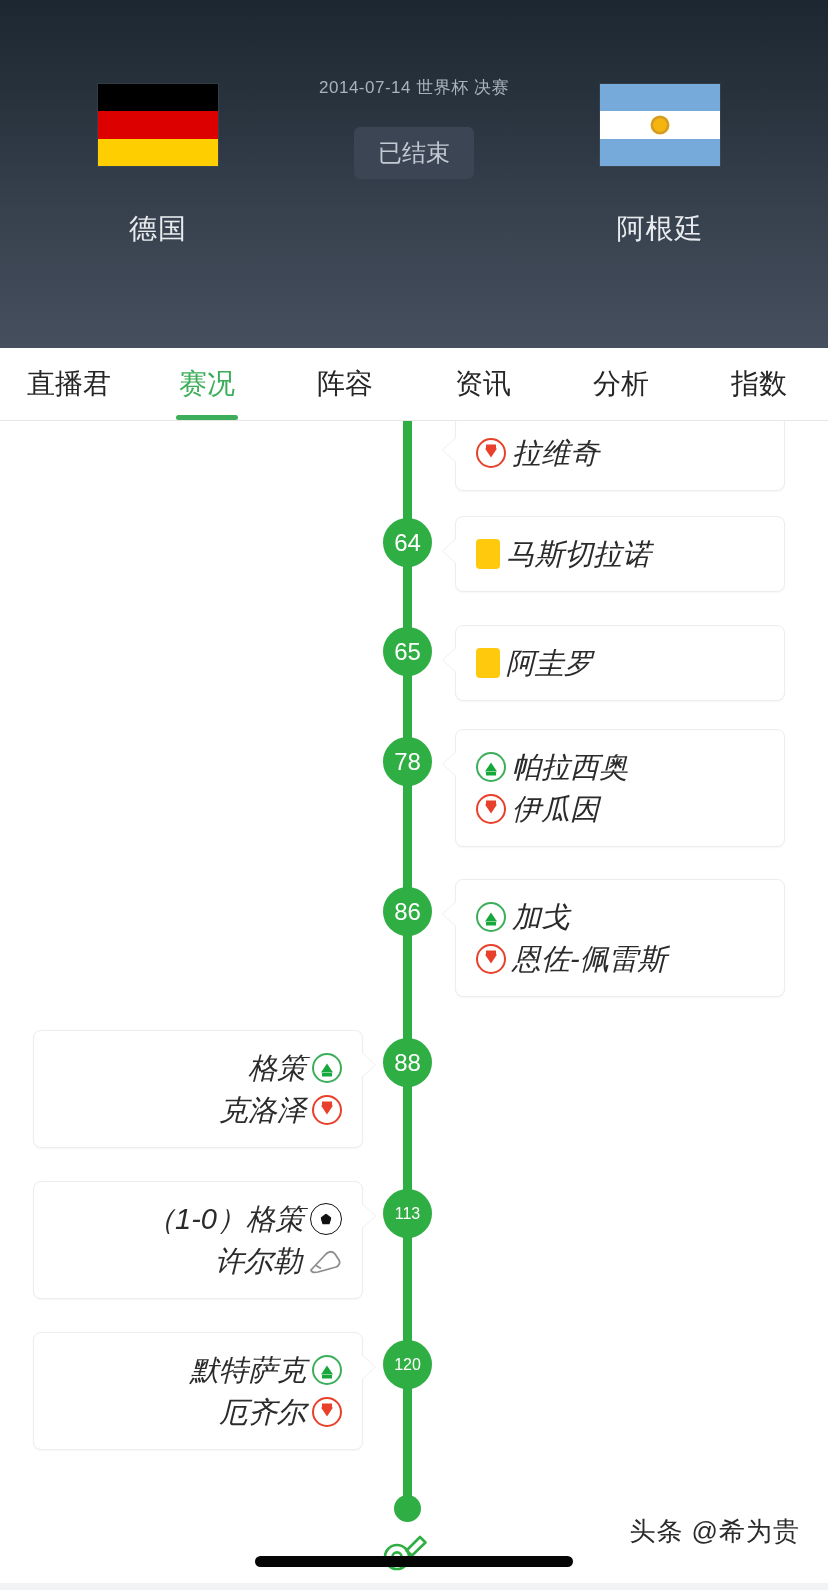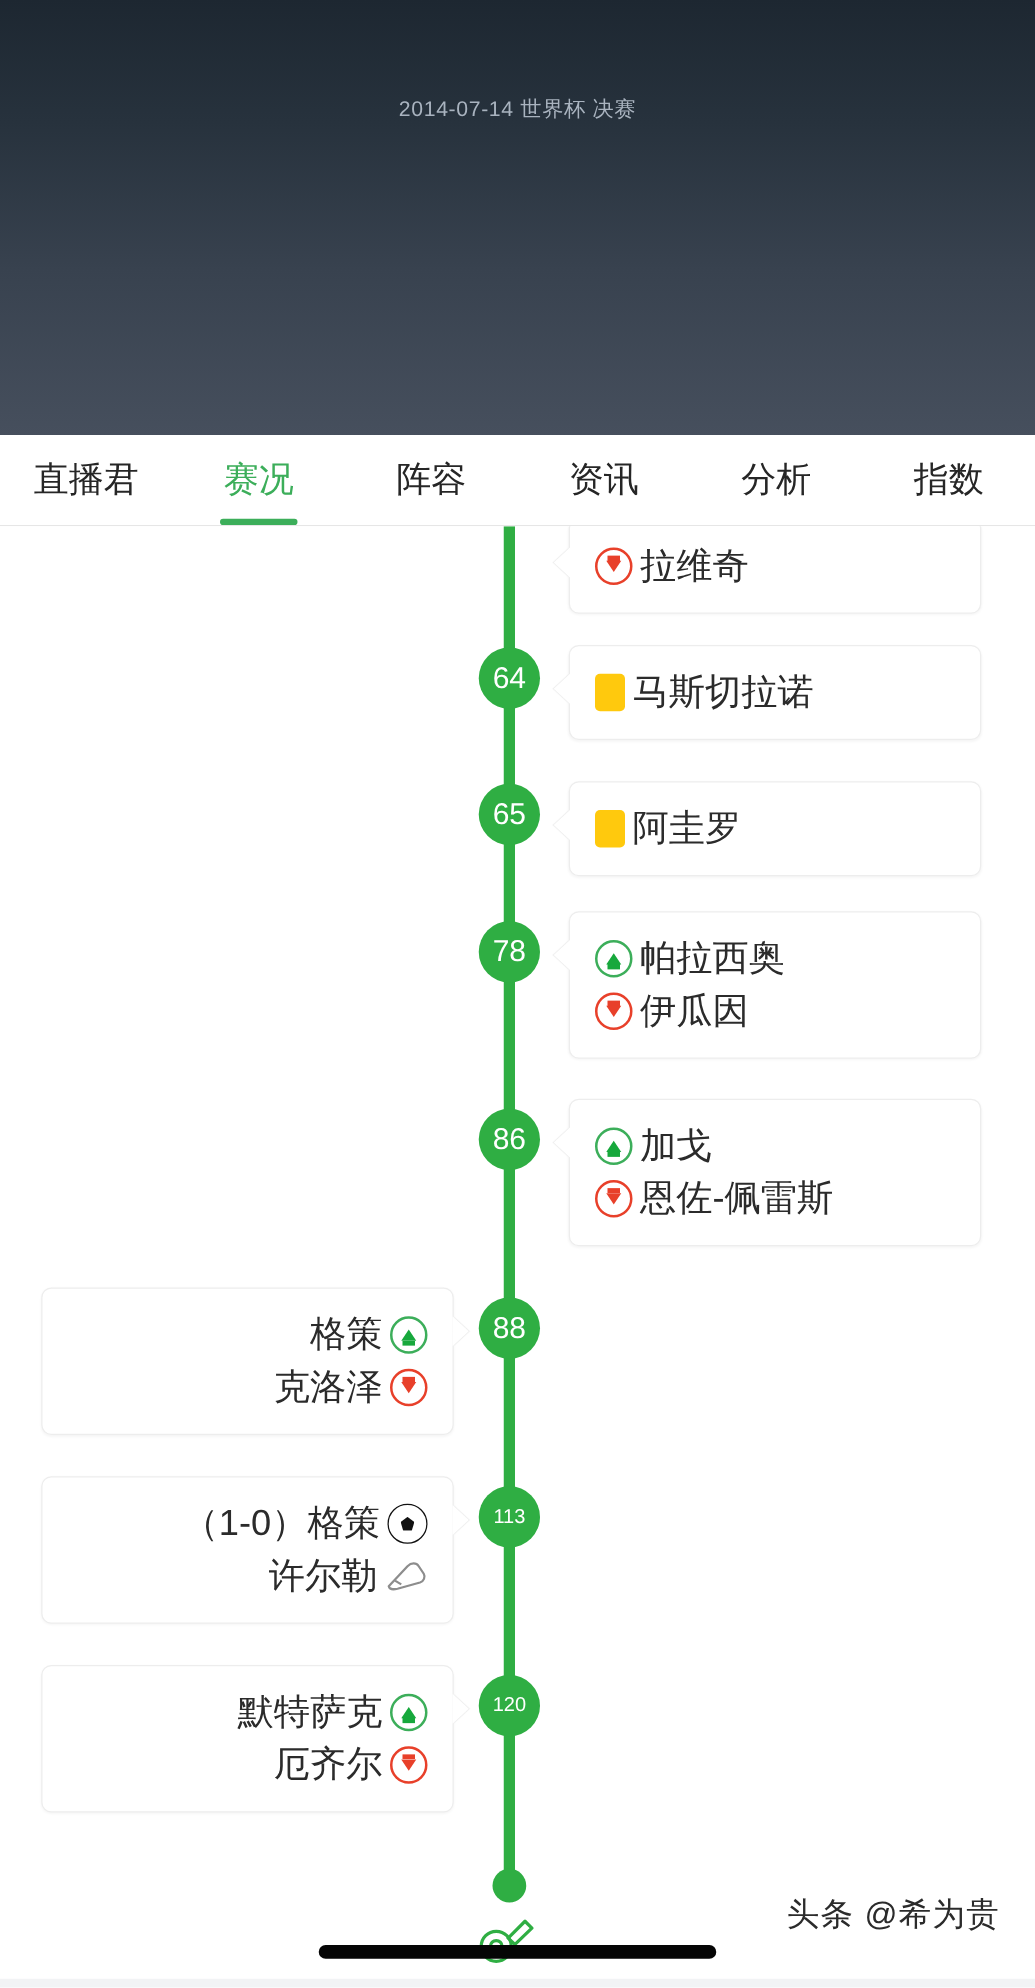--- a/index.html
+++ b/index.html
@@ -162,20 +162,21 @@
   .node.wide{font-size:16px;}
 
   .card{
     position:absolute;
     background:#ffffff;
     border:1px solid #ededed;
     border-radius:8px;
     box-shadow:0 1px 2px rgba(0,0,0,0.04);
     padding:16px 20px;
     box-sizing:border-box;
+    font-style:italic;
   }
   .card.right{
     left:455px;
     width:330px;
   }
   .card.left{
     left:33px;
     width:330px;
     text-align:right;
   }
@@ -301,25 +302,36 @@
     left:0;right:0;bottom:0;
     height:8px;
     background:#f2f3f5;
   }
 </style>
 </head>
 <body>
 
 <div class="header">
 
+  <div class="team home">
+    <div class="flag flag-de"></div>
+    <div class="team-name">德国</div>
+  </div>
 
   <div class="center-block">
     <div class="meta-line">2014-07-14 世界杯 决赛</div>
-  </div>
-
+    <div class="status-badge">已结束</div>
+  </div>
+
+  <div class="team away">
+    <div class="flag flag-ar">
+      <span class="sun"></span>
+    </div>
+    <div class="team-name">阿根廷</div>
+  </div>
 
 </div>
 
 <div class="tabbar">
   <div class="tab">直播君</div>
   <div class="tab active">赛况</div>
   <div class="tab">阵容</div>
   <div class="tab">资讯</div>
   <div class="tab">分析</div>
   <div class="tab">指数</div>

